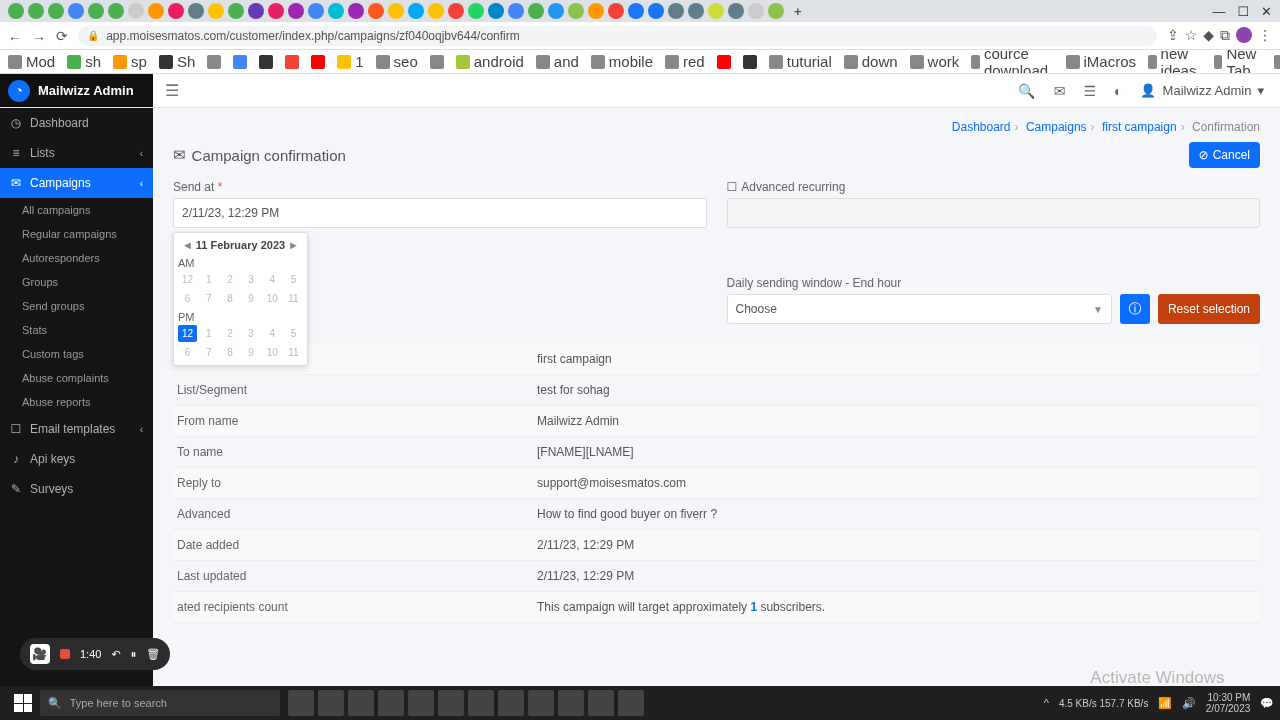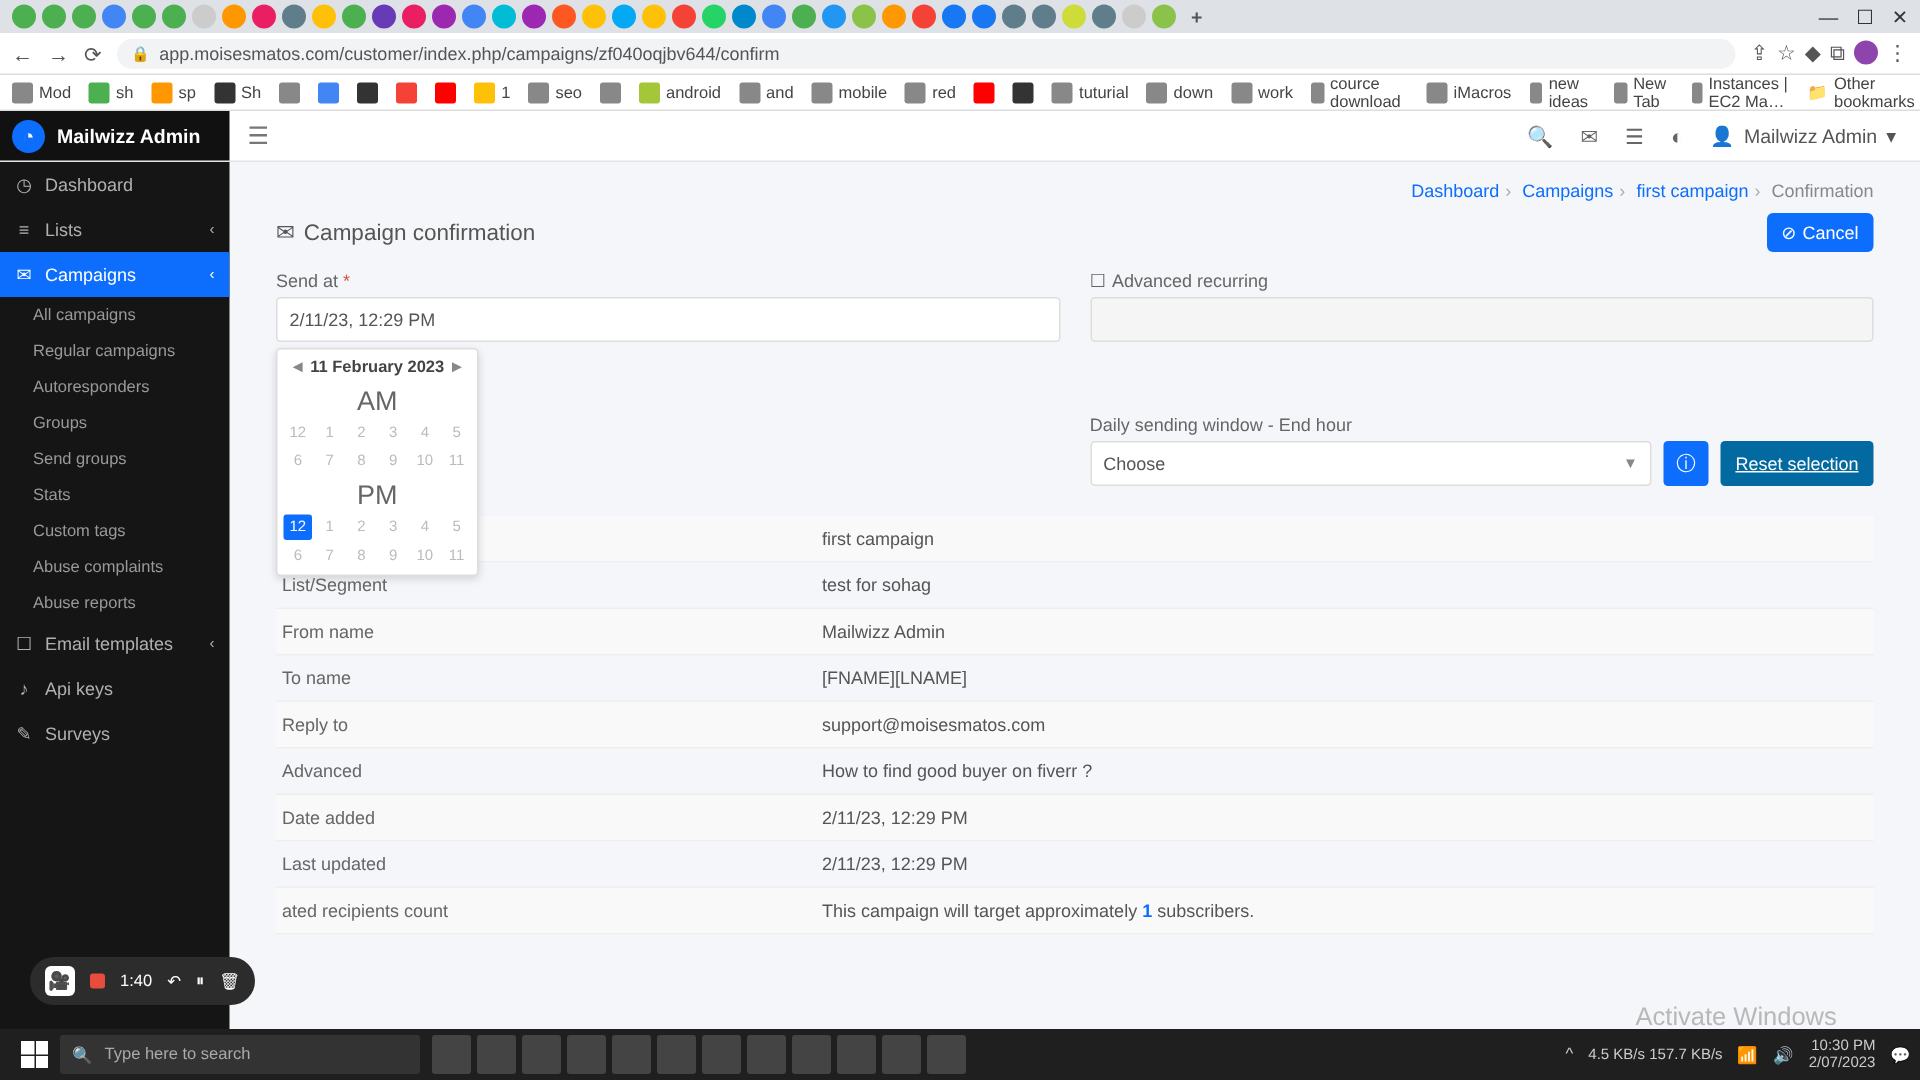--- a/index.html
+++ b/index.html
@@ -7,21 +7,21 @@
 
 
 .browser-tabs { height: 22px; background: #dee1e6; display: flex; align-items: center; padding: 2px 8px; gap: 4px; }
 .favicon { width: 16px; height: 16px; border-radius: 50%; background: #4caf50; display: inline-block; flex-shrink: 0; }
 .win-controls { margin-left: auto; display: flex; gap: 12px; color: #333; }
 .nav-bar { height: 28px; background: #fff; display: flex; align-items: center; padding: 0 8px; gap: 10px; border-bottom: 1px solid #ddd; }
 .nav-arrow { color: #555; font-size: 14px; }
 .url-bar { flex: 1; display: flex; align-items: center; gap: 6px; background: #f1f3f4; border-radius: 12px; padding: 3px 10px; font-size: 12px; color: #555; }
 .lock-ic { color: #5f6368; font-size: 10px; }
 .ext-row { display: flex; gap: 6px; color: #555; font-size: 14px; }
-.bookmark-bar { height: 24px; background: #fff; display: flex; align-items: center; padding: 0 8px; gap: 12px; font-size: 11px; color: #444; border-bottom: 1px solid #ddd; overflow: hidden; }
+.bookmark-bar { height: 24px; background: #fff; display: flex; align-items: center; padding: 0 8px; gap: 12px; font-size: 15px; color: #444; border-bottom: 1px solid #ddd; overflow: hidden; }
 .bm { display: flex; align-items: center; gap: 4px; }
 .bm-ic { width: 14px; height: 14px; border-radius: 2px; background: #888; display: inline-block; }
 
 
 .app-top { height: 34px; background: #fff; display: flex; align-items: center; border-bottom: 1px solid #e4e4e4; }
 .brand { width: 153px; height: 100%; background: #111; color: #fff; display: flex; align-items: center; padding-left: 8px; gap: 8px; font-weight: 600; font-size: 13px; }
 .brand-logo { width: 22px; height: 22px; border-radius: 50%; background: #0d6efd; display: flex; align-items: center; justify-content: center; color: #fff; font-weight: bold; }
 .hamb { padding: 0 12px; color: #777; font-size: 16px; cursor: pointer; }
 .top-right { margin-left: auto; display: flex; align-items: center; gap: 18px; padding-right: 16px; color: #666; font-size: 14px; }
 .top-user { display: flex; align-items: center; gap: 6px; color: #555; font-size: 13px; }
@@ -29,49 +29,49 @@
 
 .layout { display: flex; height: 612px; }
 .sidebar { width: 153px; background: #151515; color: #b0b0b0; font-size: 12px; overflow: hidden; }
 .side-item { display: flex; align-items: center; padding: 8px 10px; gap: 8px; cursor: pointer; }
 .side-item.active { background: #0d6efd; color: #fff; }
 .side-sub { padding: 6px 10px 6px 22px; font-size: 11px; color: #999; cursor: pointer; }
 .side-icon { width: 12px; display: inline-block; text-align: center; }
 .side-chev { margin-left: auto; font-size: 10px; }
 
 
-.main { flex: 1; padding: 12px 31px; overflow-y: auto; position: relative; }
+.main { flex: 1; padding: 12px 20px; overflow-y: auto; position: relative; }
 .breadcrumb { text-align: right; font-size: 12px; color: #0d6efd; margin-bottom: 8px; }
 .bc-sep { color: #aaa; margin: 0 4px; }
 .bc-last { color: #888; }
 .alert-ok { background: #3ec77b; color: #fff; padding: 12px 14px; border-radius: 3px; margin-bottom: 14px; display: flex; align-items: center; font-size: 13px; }
 .alert-ok .x { margin-left: auto; cursor: pointer; }
 
 .panel-head { display: flex; align-items: center; margin-bottom: 12px; }
 .panel-title { font-size: 15px; color: #555; display: flex; align-items: center; gap: 6px; }
 .btn-cancel { margin-left: auto; background: #0d6efd; color: #fff; border: none; padding: 6px 10px; border-radius: 4px; font-size: 12px; cursor: pointer; display: flex; align-items: center; gap: 4px; }
 
 .form-row { display: flex; gap: 20px; margin-bottom: 10px; }
 .form-col { flex: 1; position: relative; }
 .lbl { font-size: 12px; color: #666; margin-bottom: 4px; display: block; }
 .req { color: #d9534f; }
 .input, .select { width: 100%; height: 30px; border: 1px solid #ddd; border-radius: 3px; padding: 0 8px; font-size: 12px; color: #555; background: #fff; }
 .select { display: flex; align-items: center; justify-content: space-between; cursor: pointer; }
 .select .car { color: #888; font-size: 10px; }
 .end-wrap { display: flex; gap: 8px; align-items: flex-start; }
 .end-wrap .select { flex: 1; }
 .btn-info { width: 30px; height: 30px; background: #0d6efd; color: #fff; border: none; border-radius: 3px; font-size: 13px; cursor: pointer; }
-.btn-reset { height: 30px; background: #0369a1; color: #fff; border: none; border-radius: 3px; padding: 0 10px; font-size: 12px; cursor: pointer; text-decoration: underline; }
+.btn-reset { height: 30px; background: #c2410c; color: #fff; border: none; border-radius: 3px; padding: 0 10px; font-size: 12px; cursor: pointer; }
 
 
 .datepicker { position: absolute; top: 52px; left: 0; width: 135px; background: #fff; border: 1px solid #ddd; border-radius: 3px; box-shadow: 0 2px 6px rgba(0,0,0,.15); z-index: 50; padding: 4px; }
 .dp-head { display: flex; align-items: center; justify-content: space-between; font-size: 11px; color: #444; padding: 2px 4px; }
 .dp-head .arr { cursor: pointer; color: #888; font-weight: bold; }
 .dp-head .date { font-weight: 700; }
-.dp-section-label { text-align: center; font-size: 18px; color: #666; padding: 4px 0 2px; }
+.dp-section-label { text-align: left; font-size: 11px; color: #666; padding: 4px 0 2px; }
 .dp-grid { display: grid; grid-template-columns: repeat(6, 1fr); gap: 2px; }
 .dp-cell { text-align: center; font-size: 10px; color: #bbb; padding: 3px 0; cursor: pointer; border-radius: 2px; }
 .dp-cell.sel { background: #0d6efd; color: #fff; }
 
 
 .details { margin-top: 20px; }
 .drow { display: flex; border-bottom: 1px solid #eee; padding: 8px 4px; font-size: 12px; }
 .drow:nth-child(odd) { background: #f9f9f9; }
 .dk { width: 360px; color: #666; }
 .dv { flex: 1; color: #555; }

